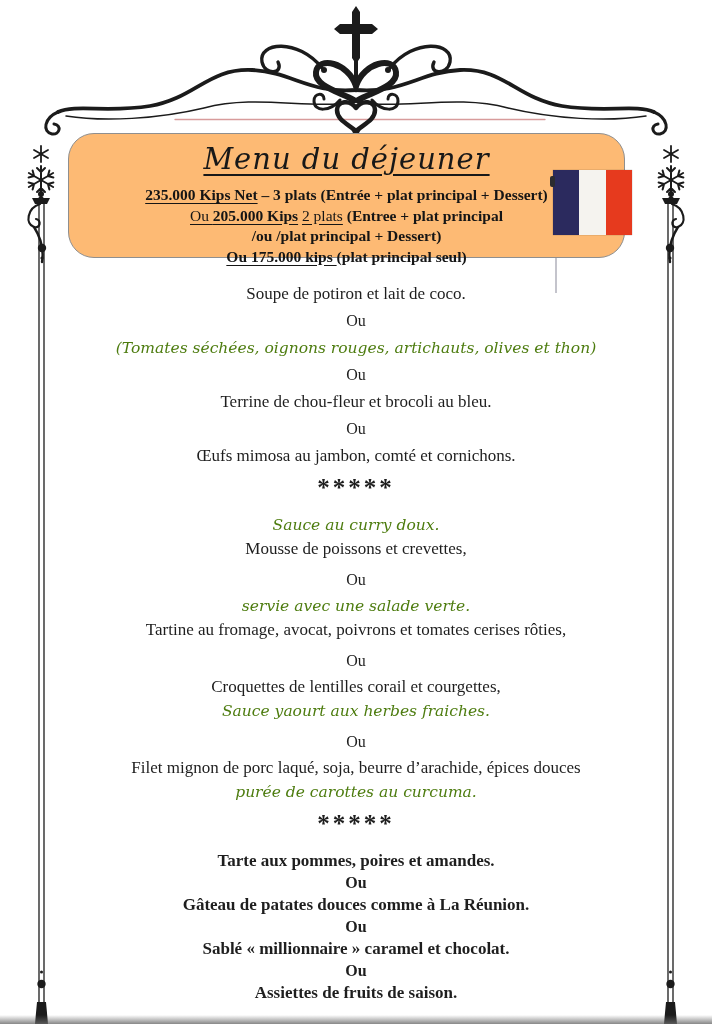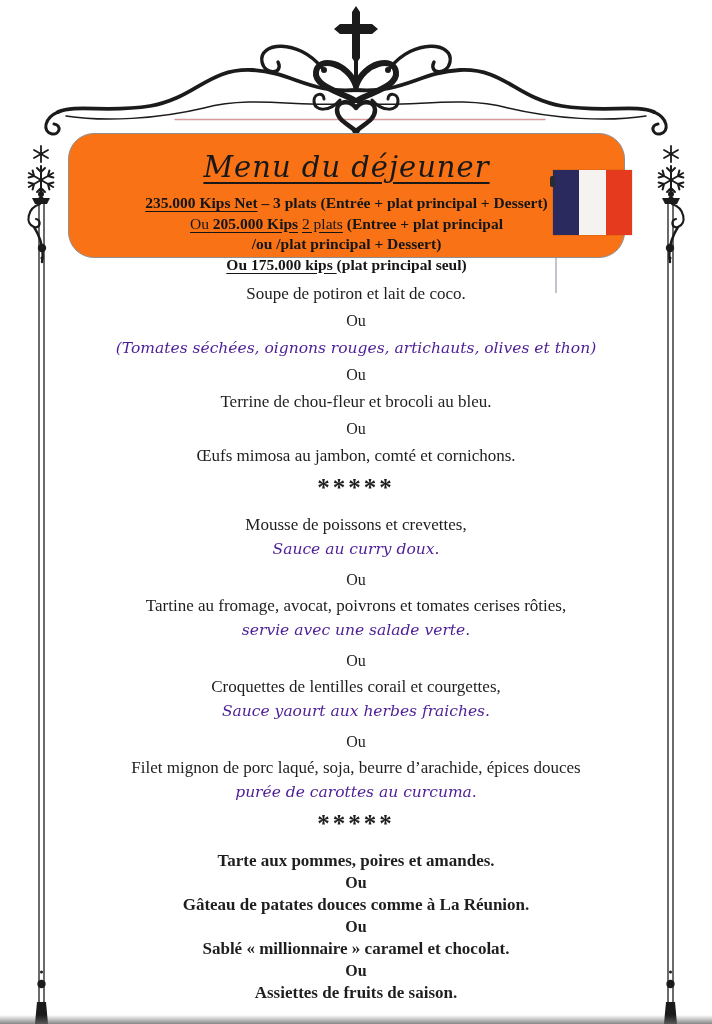--- a/index.html
+++ b/index.html
@@ -9,22 +9,22 @@
   
   .ornament-top{position:absolute;top:0;left:0;width:712px;height:140px;}
   .side{position:absolute;top:136px;width:40px;height:888px;}
   .side-left{left:21px;}
   .side-right{left:651px;transform:scaleX(-1);}
   .bottom-fade{position:absolute;left:0;bottom:0;width:712px;height:9px;
     background:linear-gradient(to bottom,rgba(130,130,130,0),rgba(105,105,105,.8));}
 
   
   .menu-box{position:absolute;left:68px;top:133px;width:557px;height:125px;
-    background:#f97316;border:1.4px solid #8f8f8f;border-radius:26px;
-    box-sizing:border-box;text-align:center;padding-top:15px;z-index:2;}
+    background:#fdba74;border:1.4px solid #8f8f8f;border-radius:26px;
+    box-sizing:border-box;text-align:center;padding-top:7px;z-index:2;}
   .page-title{font-family:"DejaVu Serif","Liberation Serif",serif;
     font-style:italic;font-size:29px;letter-spacing:1px;line-height:36px;
     text-decoration:underline;text-underline-offset:5px;text-decoration-thickness:1.5px;
     color:#181818;}
   .price-lines{margin-top:8px;font-size:15.5px;line-height:20.5px;color:#151515;}
   .price-lines .b{font-weight:bold;}
   .price-lines .u{text-decoration:underline;text-underline-offset:3px;}
 
   
   .flag{position:absolute;left:553px;top:170px;width:79px;height:65px;display:flex;
@@ -35,21 +35,21 @@
   .flag-pole{position:absolute;left:555px;top:233px;width:2px;height:60px;
     background:#c4c4cc;z-index:1;}
 
   
   .menu-content{position:absolute;left:56px;top:283px;width:600px;
     text-align:center;z-index:2;}
   .menu-line{line-height:22px;margin:0 0 5px 0;}
   .item{font-size:17px;}
   .sep{font-size:16px;}
   .note{font-family:"DejaVu Serif","Liberation Serif",serif;
-    font-style:italic;font-size:15.5px;color:#4c1d95;}
+    font-style:italic;font-size:15.5px;color:#4d7c0f;}
   .stars{font-size:25px;font-weight:bold;letter-spacing:3px;line-height:26px;
     margin:8px 0 13px 0;}
   .section-mains .menu-line,.section-desserts .menu-line{margin-bottom:2px;}
   .section-mains .sep{margin-top:9px;margin-bottom:4px;}
   .section-desserts .menu-line{line-height:21px;margin-bottom:1px;font-weight:bold;}
 </style>
 </head>
 <body>
 
 <svg class="ornament-top" viewBox="0 0 712 140" fill="none" stroke="#1b1b1b" stroke-linecap="round">
@@ -172,25 +172,25 @@
       <div class="menu-line item">Soupe de potiron et lait de coco.</div>
       <div class="menu-line sep">Ou</div>
       <div class="menu-line note">(Tomates séchées, oignons rouges, artichauts, olives et thon)</div>
       <div class="menu-line sep">Ou</div>
       <div class="menu-line item">Terrine de chou-fleur et brocoli au bleu.</div>
       <div class="menu-line sep">Ou</div>
       <div class="menu-line item">Œufs mimosa au jambon, comté et cornichons.</div>
     </div>
     <div class="menu-line stars">*****</div>
     <div class="section section-mains">
+      <div class="menu-line note">Sauce au curry doux.</div>
       <div class="menu-line item">Mousse de poissons et crevettes,</div>
-      <div class="menu-line note">Sauce au curry doux.</div>
-      <div class="menu-line sep">Ou</div>
+      <div class="menu-line sep">Ou</div>
+      <div class="menu-line note">servie avec une salade verte.</div>
       <div class="menu-line item">Tartine au fromage, avocat, poivrons et tomates cerises rôties,</div>
-      <div class="menu-line note">servie avec une salade verte.</div>
       <div class="menu-line sep">Ou</div>
       <div class="menu-line item">Croquettes de lentilles corail et courgettes,</div>
       <div class="menu-line note">Sauce yaourt aux herbes fraiches.</div>
       <div class="menu-line sep">Ou</div>
       <div class="menu-line item">Filet mignon de porc laqué, soja, beurre d’arachide, épices douces</div>
       <div class="menu-line note">purée de carottes au curcuma.</div>
     </div>
     <div class="menu-line stars">*****</div>
     <div class="section section-desserts">
       <div class="menu-line item">Tarte aux pommes, poires et amandes.</div>

